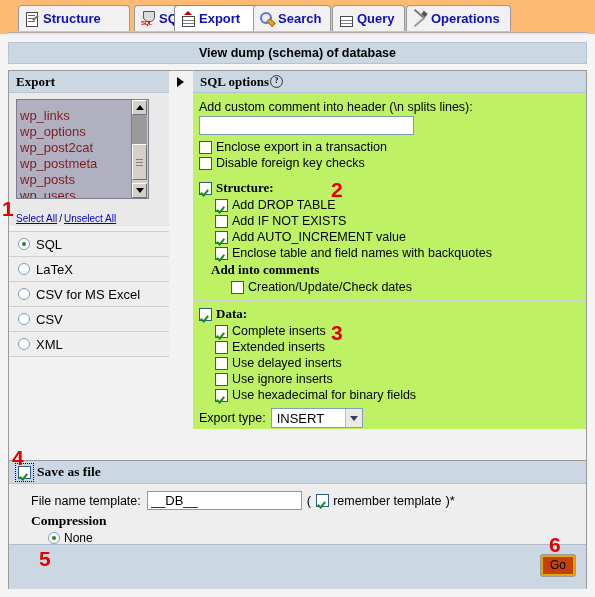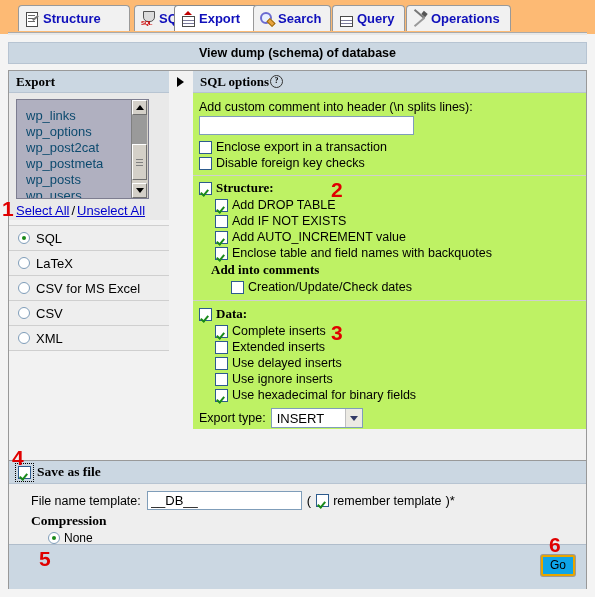--- a/index.html
+++ b/index.html
@@ -185,22 +185,22 @@
     width: 133px; height: 100px;
     background: #b0b0c0;
     border: 1px solid #7d7d90;
     overflow: hidden;
     font-size: 13px;
     cursor: pointer;
   }
   .listbox .lrow {
     height: 16px;
     line-height: 16px;
-    padding-left: 9px;
-    color: #0c4a6e;
+    padding-left: 3px;
+    color: #7f1d1d;
     white-space: nowrap;
     font-family: "Liberation Sans", sans-serif;
   }
   .listbox .lrow.partial {
     height: 8px;
     line-height: 8px;
     overflow: hidden;
     position: relative;
     top: -8px;
   }
@@ -252,22 +252,22 @@
     box-shadow: 0 3px 0 #808080, 0 6px 0 #808080;
   }
   .sb-track-dark {
     position: absolute;
     left: 0; top: 15px;
     width: 15px; height: 29px;
     background: #9a9a9a;
   }
 
   .selectlinks {
-    margin-top: 4px;
-    font-size: 13px;
+    margin-top: 14px;
+    font-size: 10px;
     white-space: nowrap;
   }
   .selectlinks a {
     color: #0000cc;
     text-decoration: underline;
     cursor: pointer;
   }
   .selectlinks .sep { color: #000000; padding: 0 2px; }
 
   .radio-list {
@@ -492,21 +492,21 @@
     background: #cbd7e2;
     border-top: 1px solid #b0bdcb;
   }
   .go-btn {
     position: absolute;
     right: 11px; top: 10px;
     box-sizing: border-box;
     height: 21px;
     min-width: 32px;
     padding: 0 7px;
-    background: #0ea5e9;
+    background: #c2410c;
     border: 2px solid #e8a500;
     border-radius: 2px;
     font-size: 12px;
     font-family: "Liberation Sans", sans-serif;
     color: #000;
     line-height: 17px;
     text-align: center;
     cursor: pointer;
     box-shadow: 0 0 0 1px #9a9a9a;
   }

